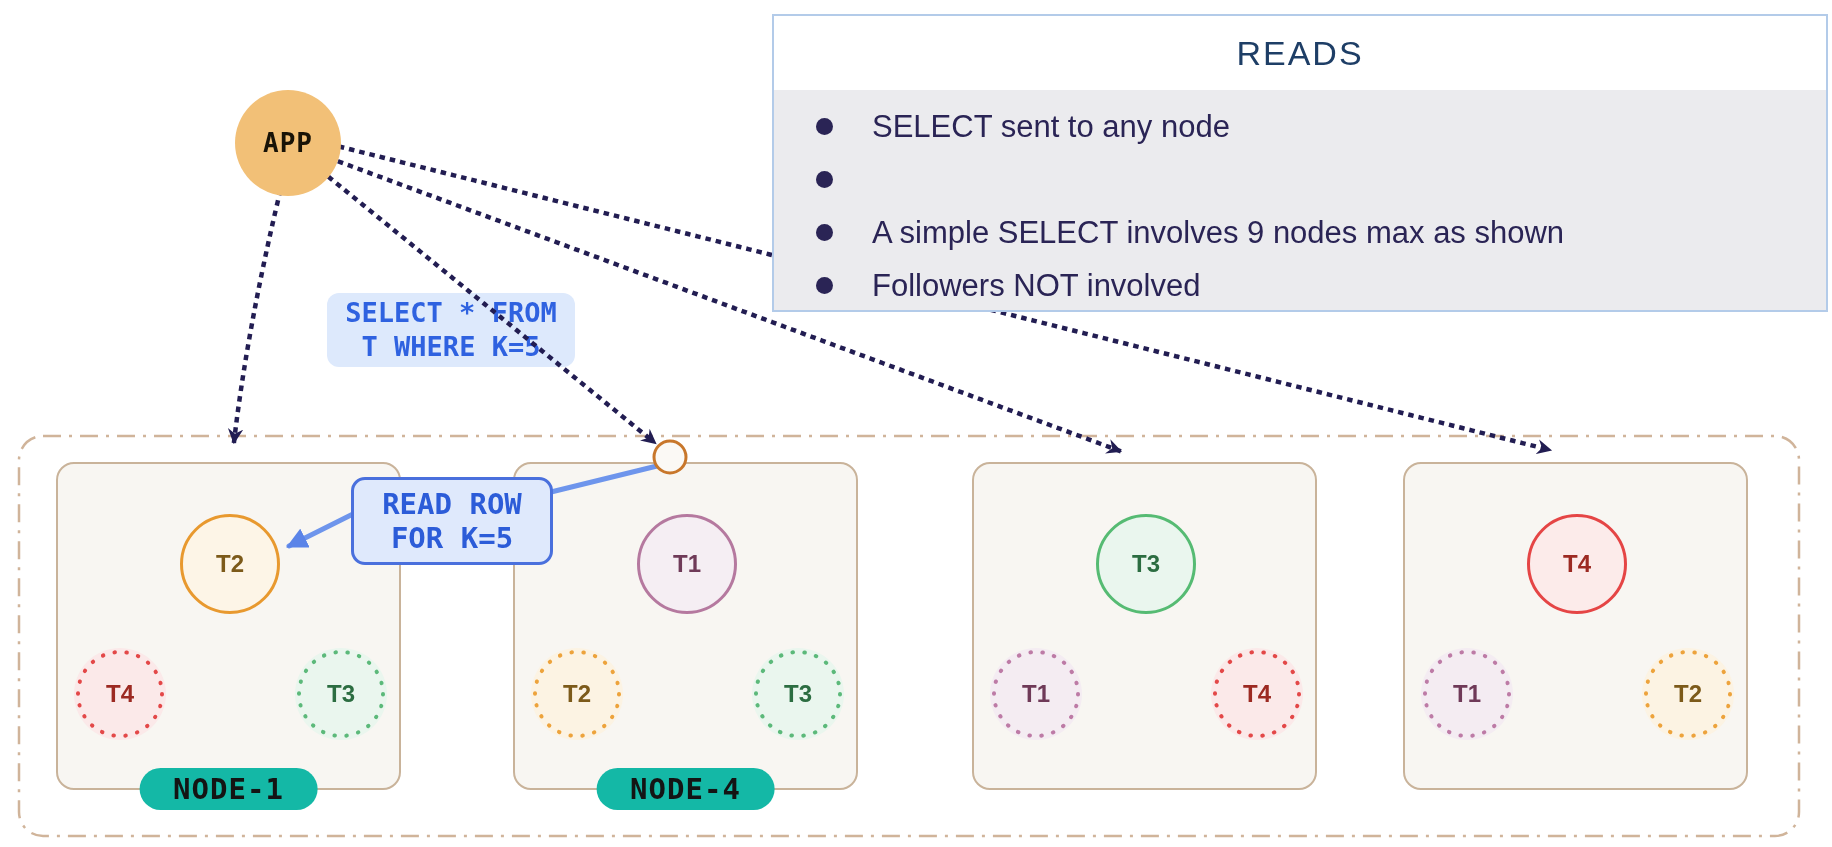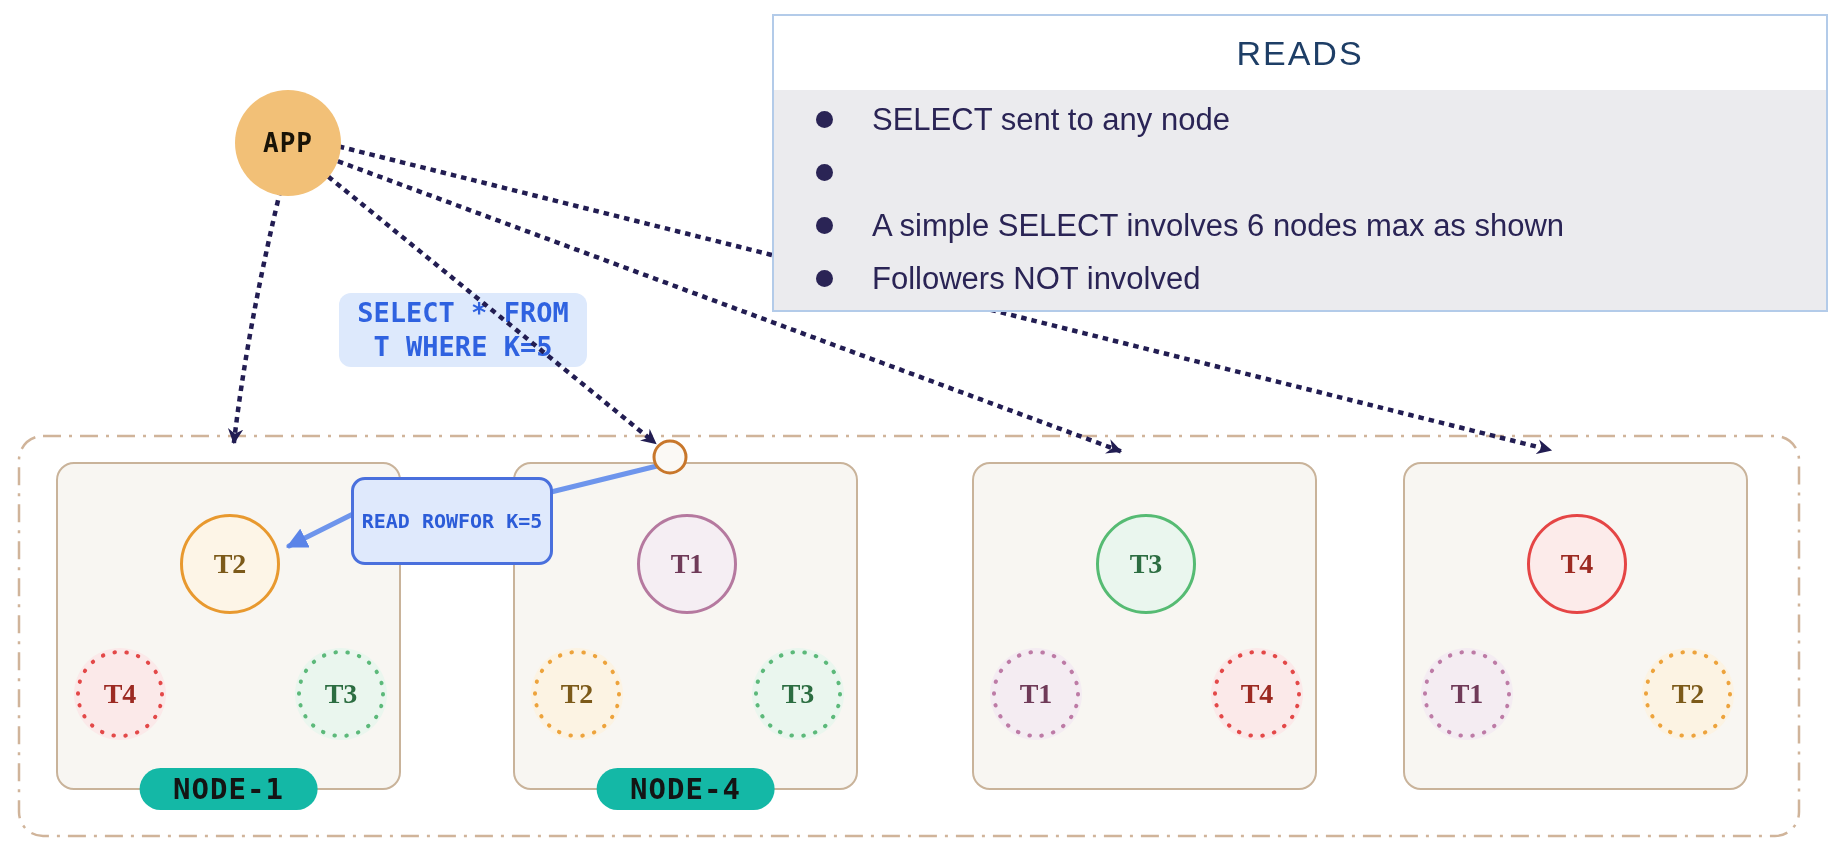--- a/index.html
+++ b/index.html
@@ -31,21 +31,21 @@
     height:42px;padding:0 34px;border-radius:22px;background:#14b8a6;
     display:flex;align-items:center;justify-content:center;white-space:nowrap;
     font-family:"DejaVu Sans Mono",monospace;font-weight:bold;font-size:29px;color:#141414;
     letter-spacing:1px;
   }
 
   
   .tablet{
     position:absolute;border-radius:50%;
     display:flex;align-items:center;justify-content:center;
-    font-family:Liberation Serif, serif;font-weight:bold;font-size:28px;
+    font-family:Liberation Sans, sans-serif;font-weight:bold;font-size:24px;
   }
   .tablet.leader{width:94px;height:94px;left:122px;top:50px;border:3px solid;}
   .tablet.follower{width:92px;height:92px;top:184px;}
   .tablet.follower.f0{left:16px;}
   .tablet.follower.f1{left:237px;}
   .tablet .t-label{position:relative;z-index:2;}
   .dash-ring{position:absolute;left:0;top:0;width:100%;height:100%;}
   .dash-ring circle{
     fill:none;stroke-width:4;stroke-linecap:round;stroke-dasharray:0.5 11.5;
   }
@@ -71,46 +71,46 @@
     font-family:"DejaVu Sans Mono",monospace;font-weight:bold;font-size:26px;color:#191307;
     letter-spacing:1px;
   }
 
   
   .query-label{
     position:absolute;left:327px;top:293px;width:248px;height:74px;
     background:#dde9fc;border-radius:12px;
     display:flex;flex-direction:column;align-items:center;justify-content:center;
     font-family:"DejaVu Sans Mono",monospace;font-weight:bold;font-size:27px;
-    color:var(--query-text,#2f62e0);line-height:34px;white-space:nowrap;margin-left:12px;
+    color:var(--query-text,#2f62e0);line-height:34px;white-space:nowrap;
   }
 
   
   .read-row-label{
     position:absolute;left:351px;top:477px;width:202px;height:88px;
     background:#dfe9fc;border:3px solid var(--blue-accent,#4a70dd);border-radius:14px;
     box-sizing:border-box;
-    display:flex;flex-direction:row;align-items:center;justify-content:center;
-    font-family:"DejaVu Sans Mono",monospace;font-weight:bold;font-size:20px;
+    display:flex;flex-direction:column;align-items:center;justify-content:center;
+    font-family:"DejaVu Sans Mono",monospace;font-weight:bold;font-size:29px;
     color:#2c5cd8;line-height:34px;white-space:nowrap;
   }
 
   
   .reads-panel{
     position:absolute;left:772px;top:14px;width:1056px;height:298px;
     background:#ffffff;border:2px solid var(--panel-border,#b3cbe9);box-sizing:border-box;
   }
   .reads-header{
     height:74px;display:flex;align-items:center;justify-content:center;
     font-size:34px;font-weight:500;letter-spacing:2px;color:var(--panel-title,#1e3e66);
   }
   .reads-body{
     position:absolute;left:0;right:0;top:74px;bottom:0;margin:0;
     background:var(--panel-body-bg,#ebebee);
-    list-style:none;padding:3px 20px 0 42px;box-sizing:border-box;
+    list-style:none;padding:10px 20px 0 42px;box-sizing:border-box;
   }
   .bullet-item{
     display:flex;align-items:center;height:53px;
     font-size:31px;color:var(--panel-text,#2a2455);white-space:nowrap;
   }
   .bullet-dot{
     width:17px;height:17px;border-radius:50%;background:var(--panel-text,#2a2455);
     margin:0 39px 0 0;flex:0 0 auto;
   }
 
@@ -235,21 +235,21 @@
     <ul class="reads-body">
         <li class="bullet-item">
     <span class="bullet-dot"></span>
     <span class="bullet-text">SELECT sent to any node</span>
   </li>
         <li class="bullet-item">
     <span class="bullet-dot"></span>
   </li>
         <li class="bullet-item">
     <span class="bullet-dot"></span>
-    <span class="bullet-text">A simple SELECT involves 6 nodes max as shown</span>
+    <span class="bullet-text">A simple SELECT involves 9 nodes max as shown</span>
   </li>
         <li class="bullet-item">
     <span class="bullet-dot"></span>
     <span class="bullet-text">Followers NOT involved</span>
   </li>
       </ul>
   </div>
 
   <div class="read-row-label">
     <div>READ ROW</div>

